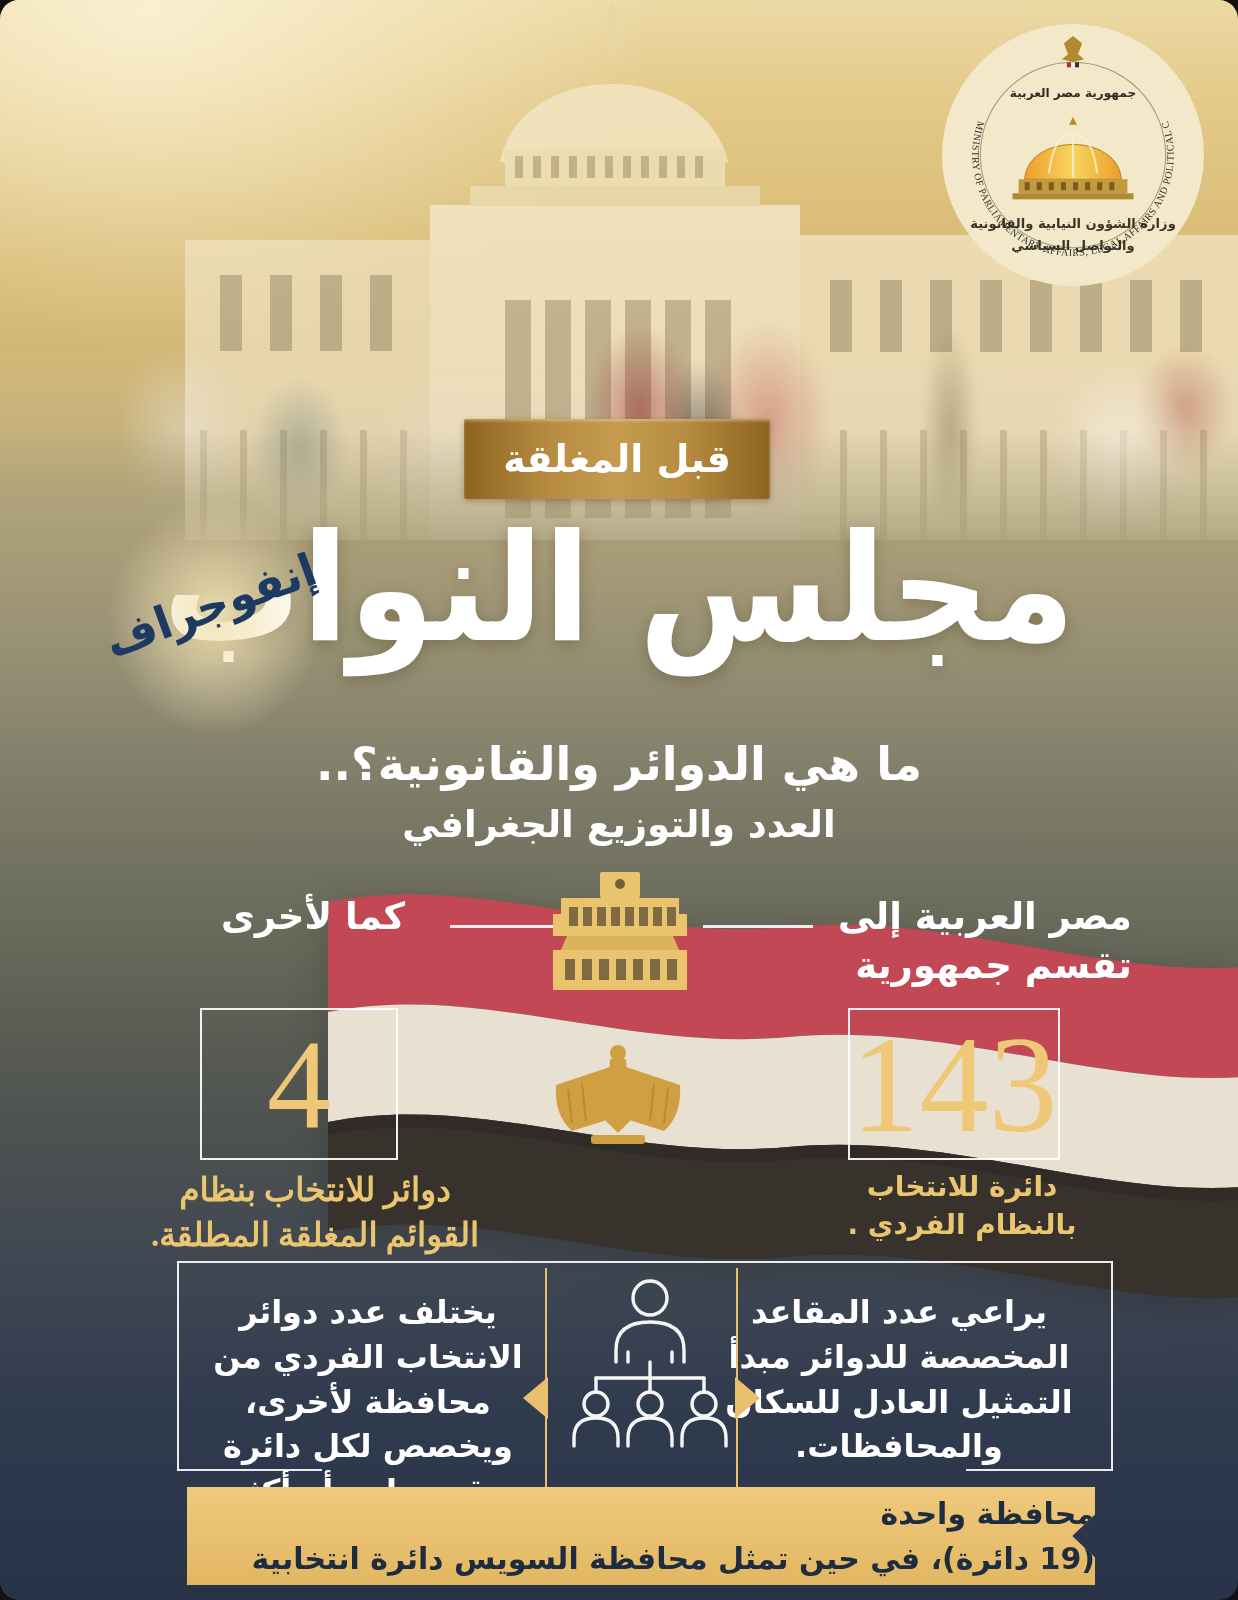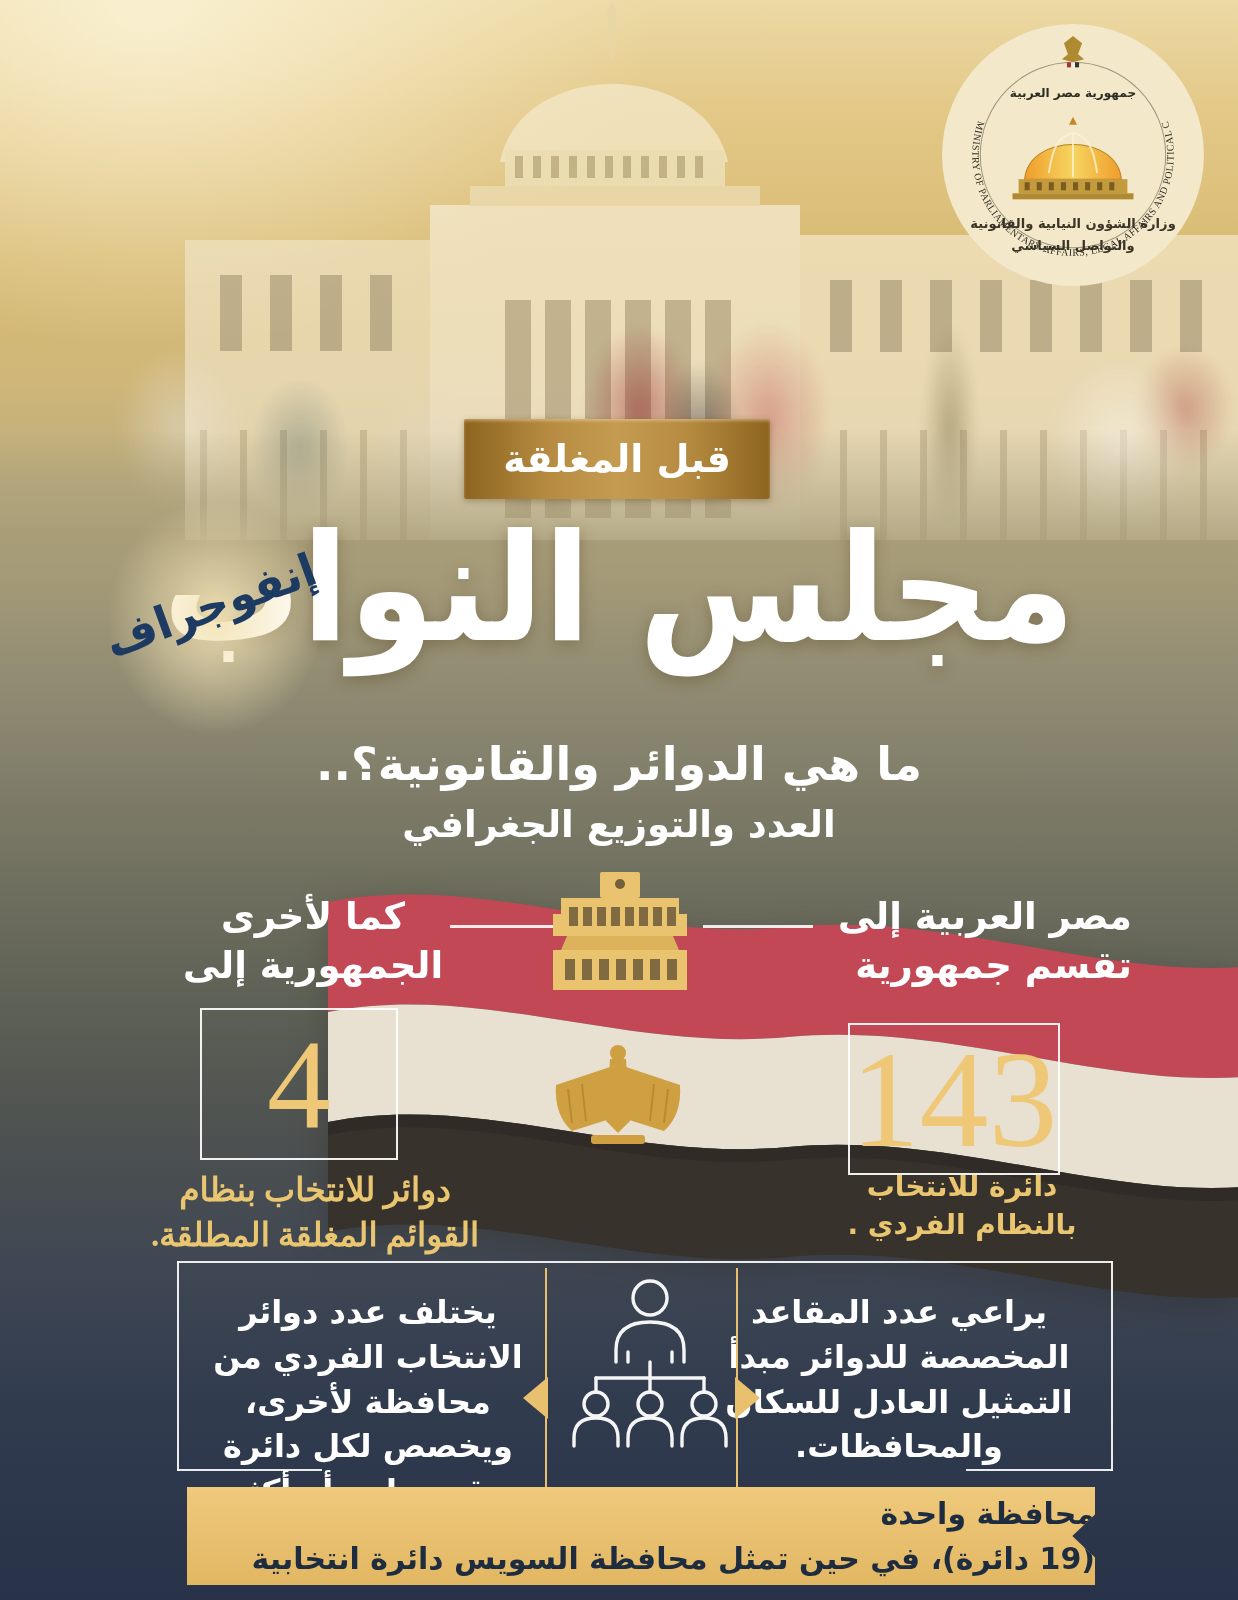--- a/index.html
+++ b/index.html
@@ -5,21 +5,21 @@
   html,body{margin:0;padding:0;background:#111;}
   .poster{position:relative;width:1238px;height:1600px;margin:0 auto;overflow:hidden;
     font-family:"DejaVu Sans",sans-serif;
     background:linear-gradient(180deg,
       #ecd9a4 0%, #e3c887 7%, #d8bb74 16%, #cfb679 24%,
       #b2a77e 33%, #98937300 33%, transparent 33%),
     linear-gradient(180deg,
       #ecd9a4 0%, #dfc07a 14%, #c7af75 26%,
       #a49a78 36%, #8a8670 45%, #70705f 55%,
       #5d6055 63%, #4d5150 71%, #3e4653 80%,
-      #303b4e 88%, #283349 100%);}
+      #303b4e 88%, #283349 100%);border-radius:19px;}
   .abs{position:absolute;}
   .rtl{direction:rtl;unicode-bidi:plaintext;}
   .white{color:#ffffff;}
   .gold{color:#eac671;}
   .bold{font-weight:700;}
   .ctr{text-align:center;}
 
   .hl-tl{left:0;top:0;width:1238px;height:620px;z-index:1;
     background:radial-gradient(820px 540px at 12% 2%, rgba(252,244,216,.85), rgba(252,244,216,0) 62%);}
   .building-svg{left:0;top:0;z-index:1;opacity:.8;}
@@ -60,21 +60,21 @@
   .conn{height:3px;background:rgba(255,255,255,.88);z-index:3;}
   .conn-l{left:450px;top:925px;width:104px;}
   .conn-r{left:703px;top:925px;width:110px;}
 
   .flag{left:328px;top:882px;width:915px;height:462px;z-index:2;filter:drop-shadow(0 10px 18px rgba(30,25,15,.25));}
 
   .head-r{left:800px;top:893px;width:332px;z-index:4;text-align:right;font-size:37px;line-height:1.32;}
   .head-l{left:168px;top:893px;width:290px;z-index:4;font-size:37px;line-height:1.32;}
   .numbox{border:2px solid rgba(255,255,255,.92);z-index:3;display:flex;align-items:center;justify-content:center;
     font-family:"Liberation Serif","DejaVu Serif",serif;color:#eec877;}
-  .numbox-r{left:848px;top:1008px;width:208px;height:148px;font-size:138px;margin-top:15px;}
+  .numbox-r{left:848px;top:1008px;width:208px;height:148px;font-size:138px;}
   .numbox-l{left:200px;top:1008px;width:194px;height:148px;font-size:128px;}
   .cap-r{left:782px;top:1168px;width:360px;z-index:4;font-size:28px;line-height:1.35;}
   .cap-l{left:140px;top:1168px;width:350px;z-index:4;font-size:33px;line-height:1.35;font-family:Liberation Serif, serif;}
 
   .frline{background:rgba(255,255,255,.9);z-index:4;}
   .fr-top{left:177px;top:1261px;width:936px;height:2px;}
   .fr-left{left:177px;top:1261px;width:2px;height:210px;}
   .fr-right{left:1111px;top:1261px;width:2px;height:210px;}
   .fr-bl{left:177px;top:1469px;width:145px;height:2px;}
   .fr-br{left:966px;top:1469px;width:147px;height:2px;}
@@ -284,21 +284,20 @@
   <div class="abs numbox numbox-r">
     <span>143</span>
   </div>
   <div class="abs cap-r rtl gold bold ctr">
     <div>دائرة للانتخاب</div>
     <div>بالنظام الفردي .</div>
   </div>
 
   <div class="abs head-l rtl white bold ctr">
     <div>كما لأخرى</div>
-    <div>الجمهورية إلى</div>
   </div>
   <div class="abs numbox numbox-l">
     <span>4</span>
   </div>
   <div class="abs cap-l rtl gold bold ctr">
     <div>دوائر للانتخاب بنظام</div>
     <div>القوائم المغلقة المطلقة.</div>
   </div>
 
   <div class="abs frline fr-top"></div>

